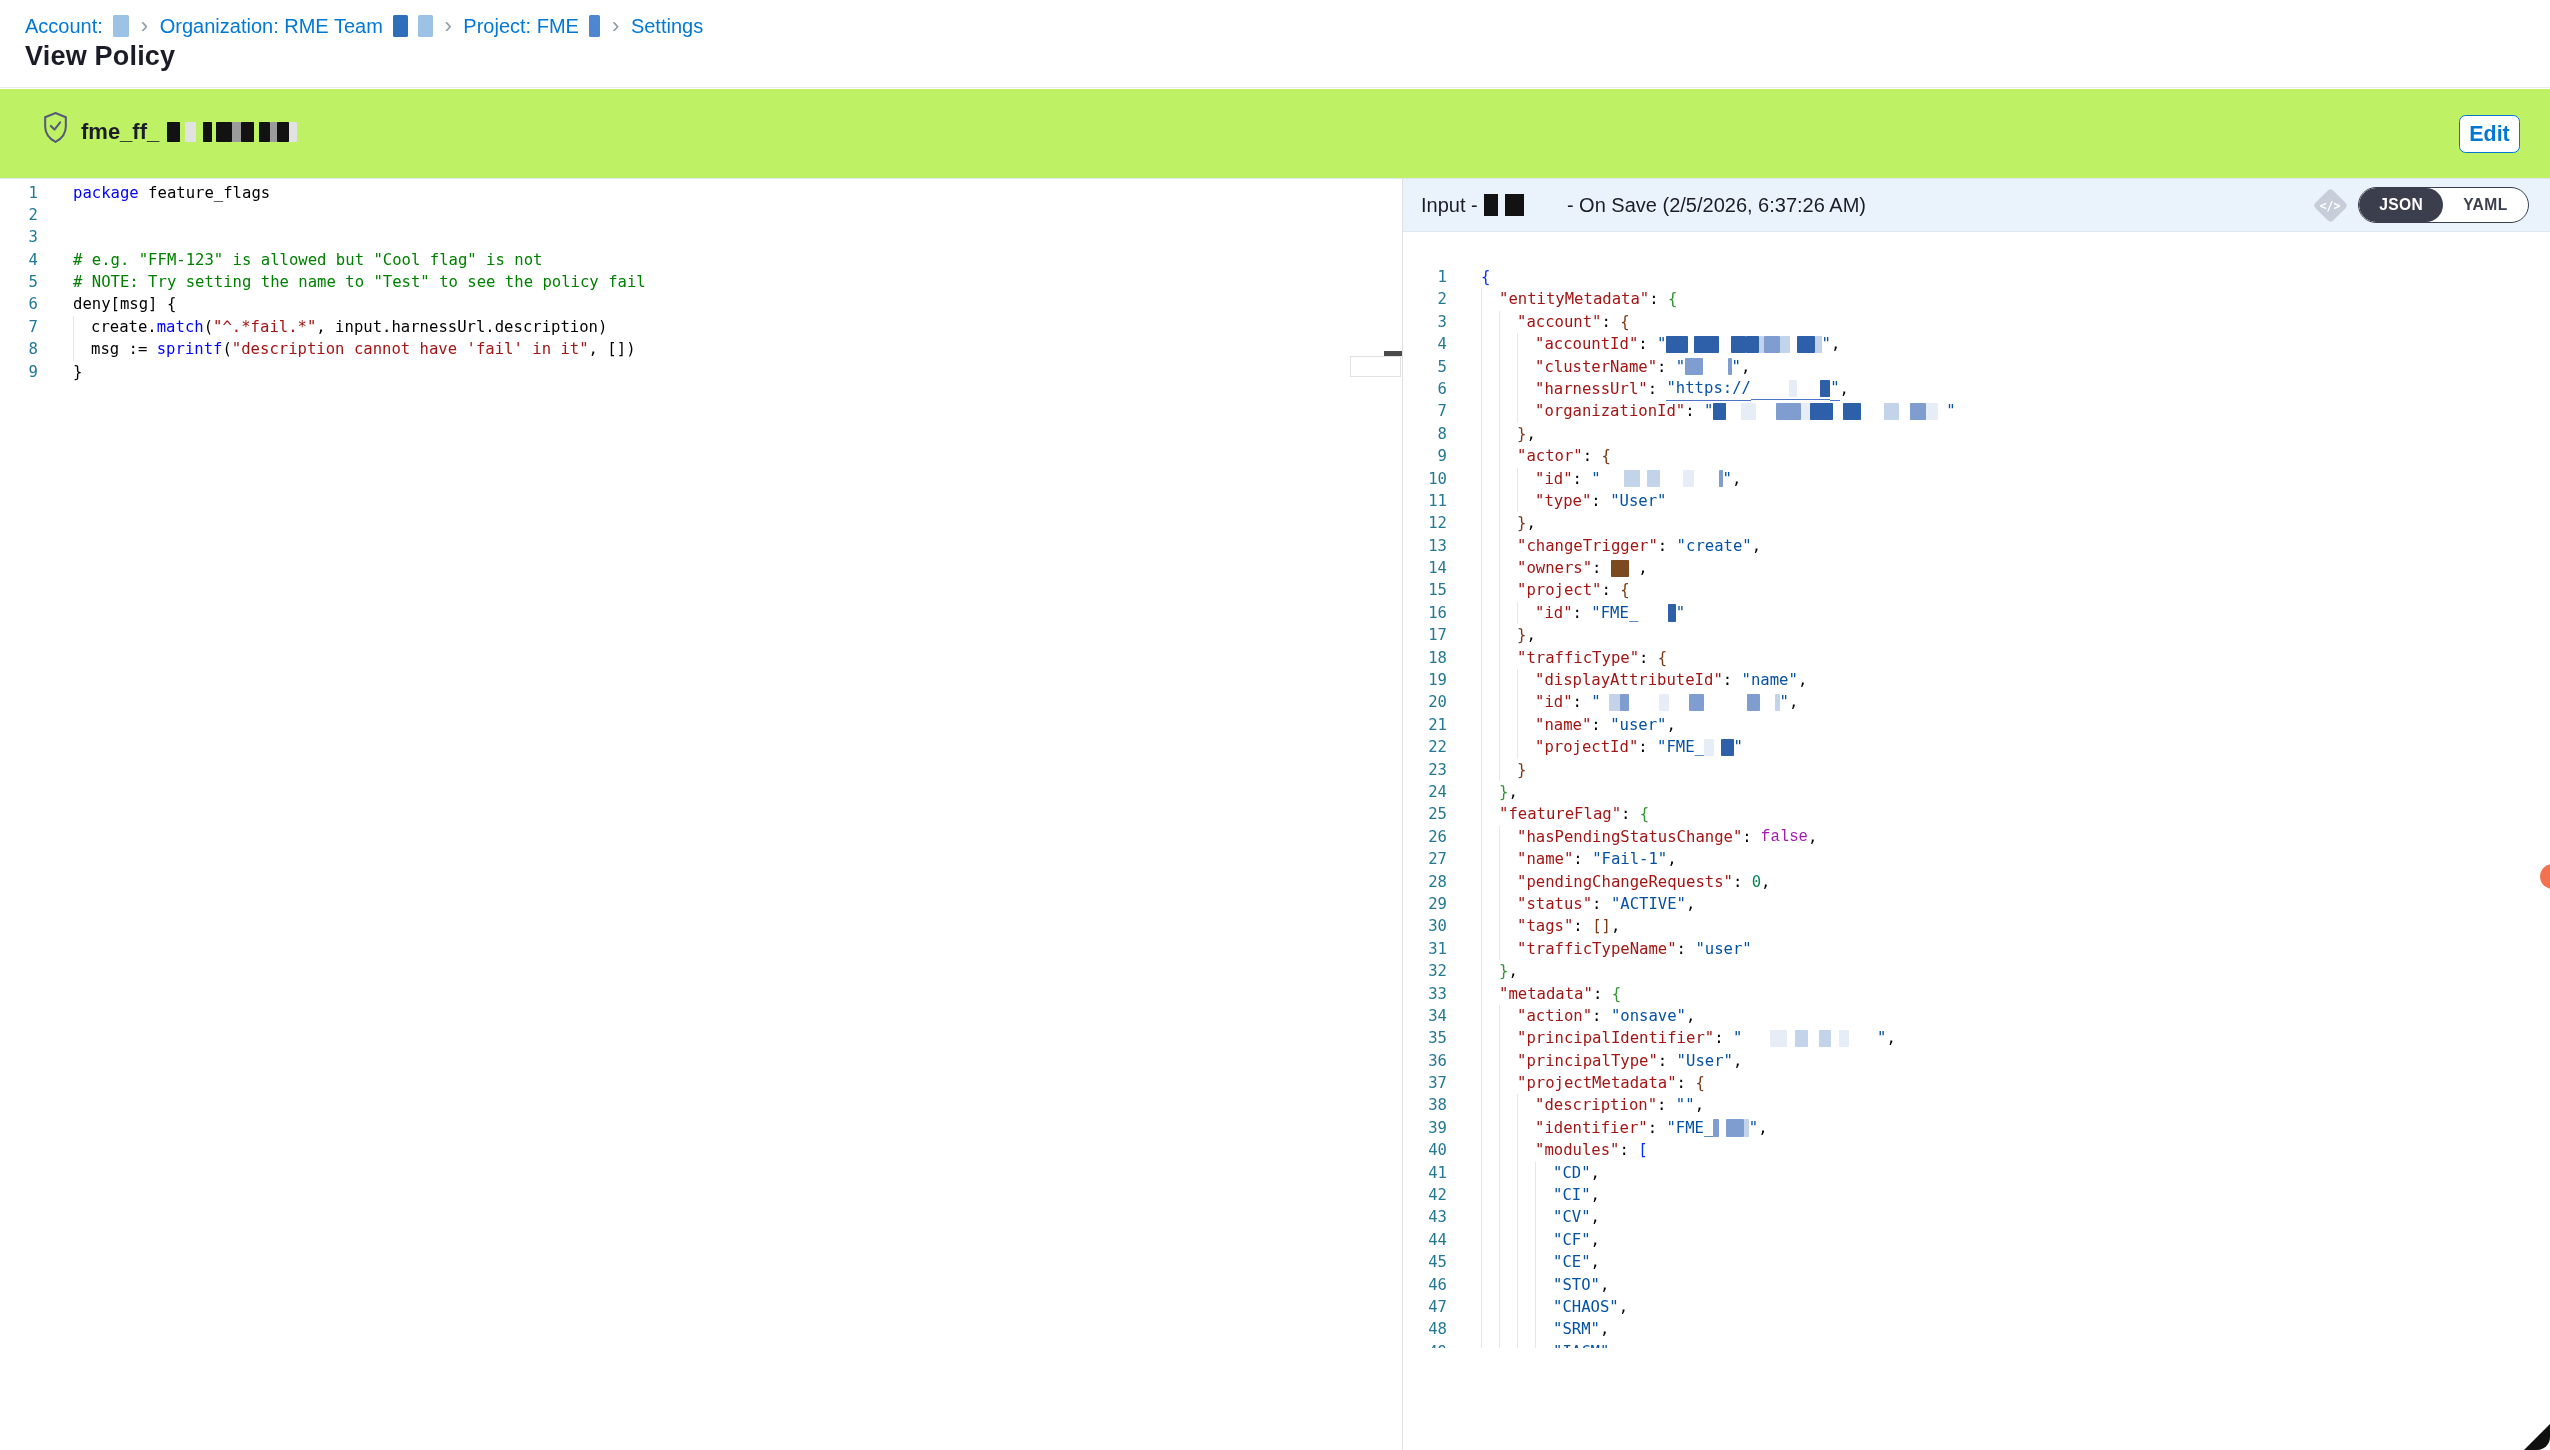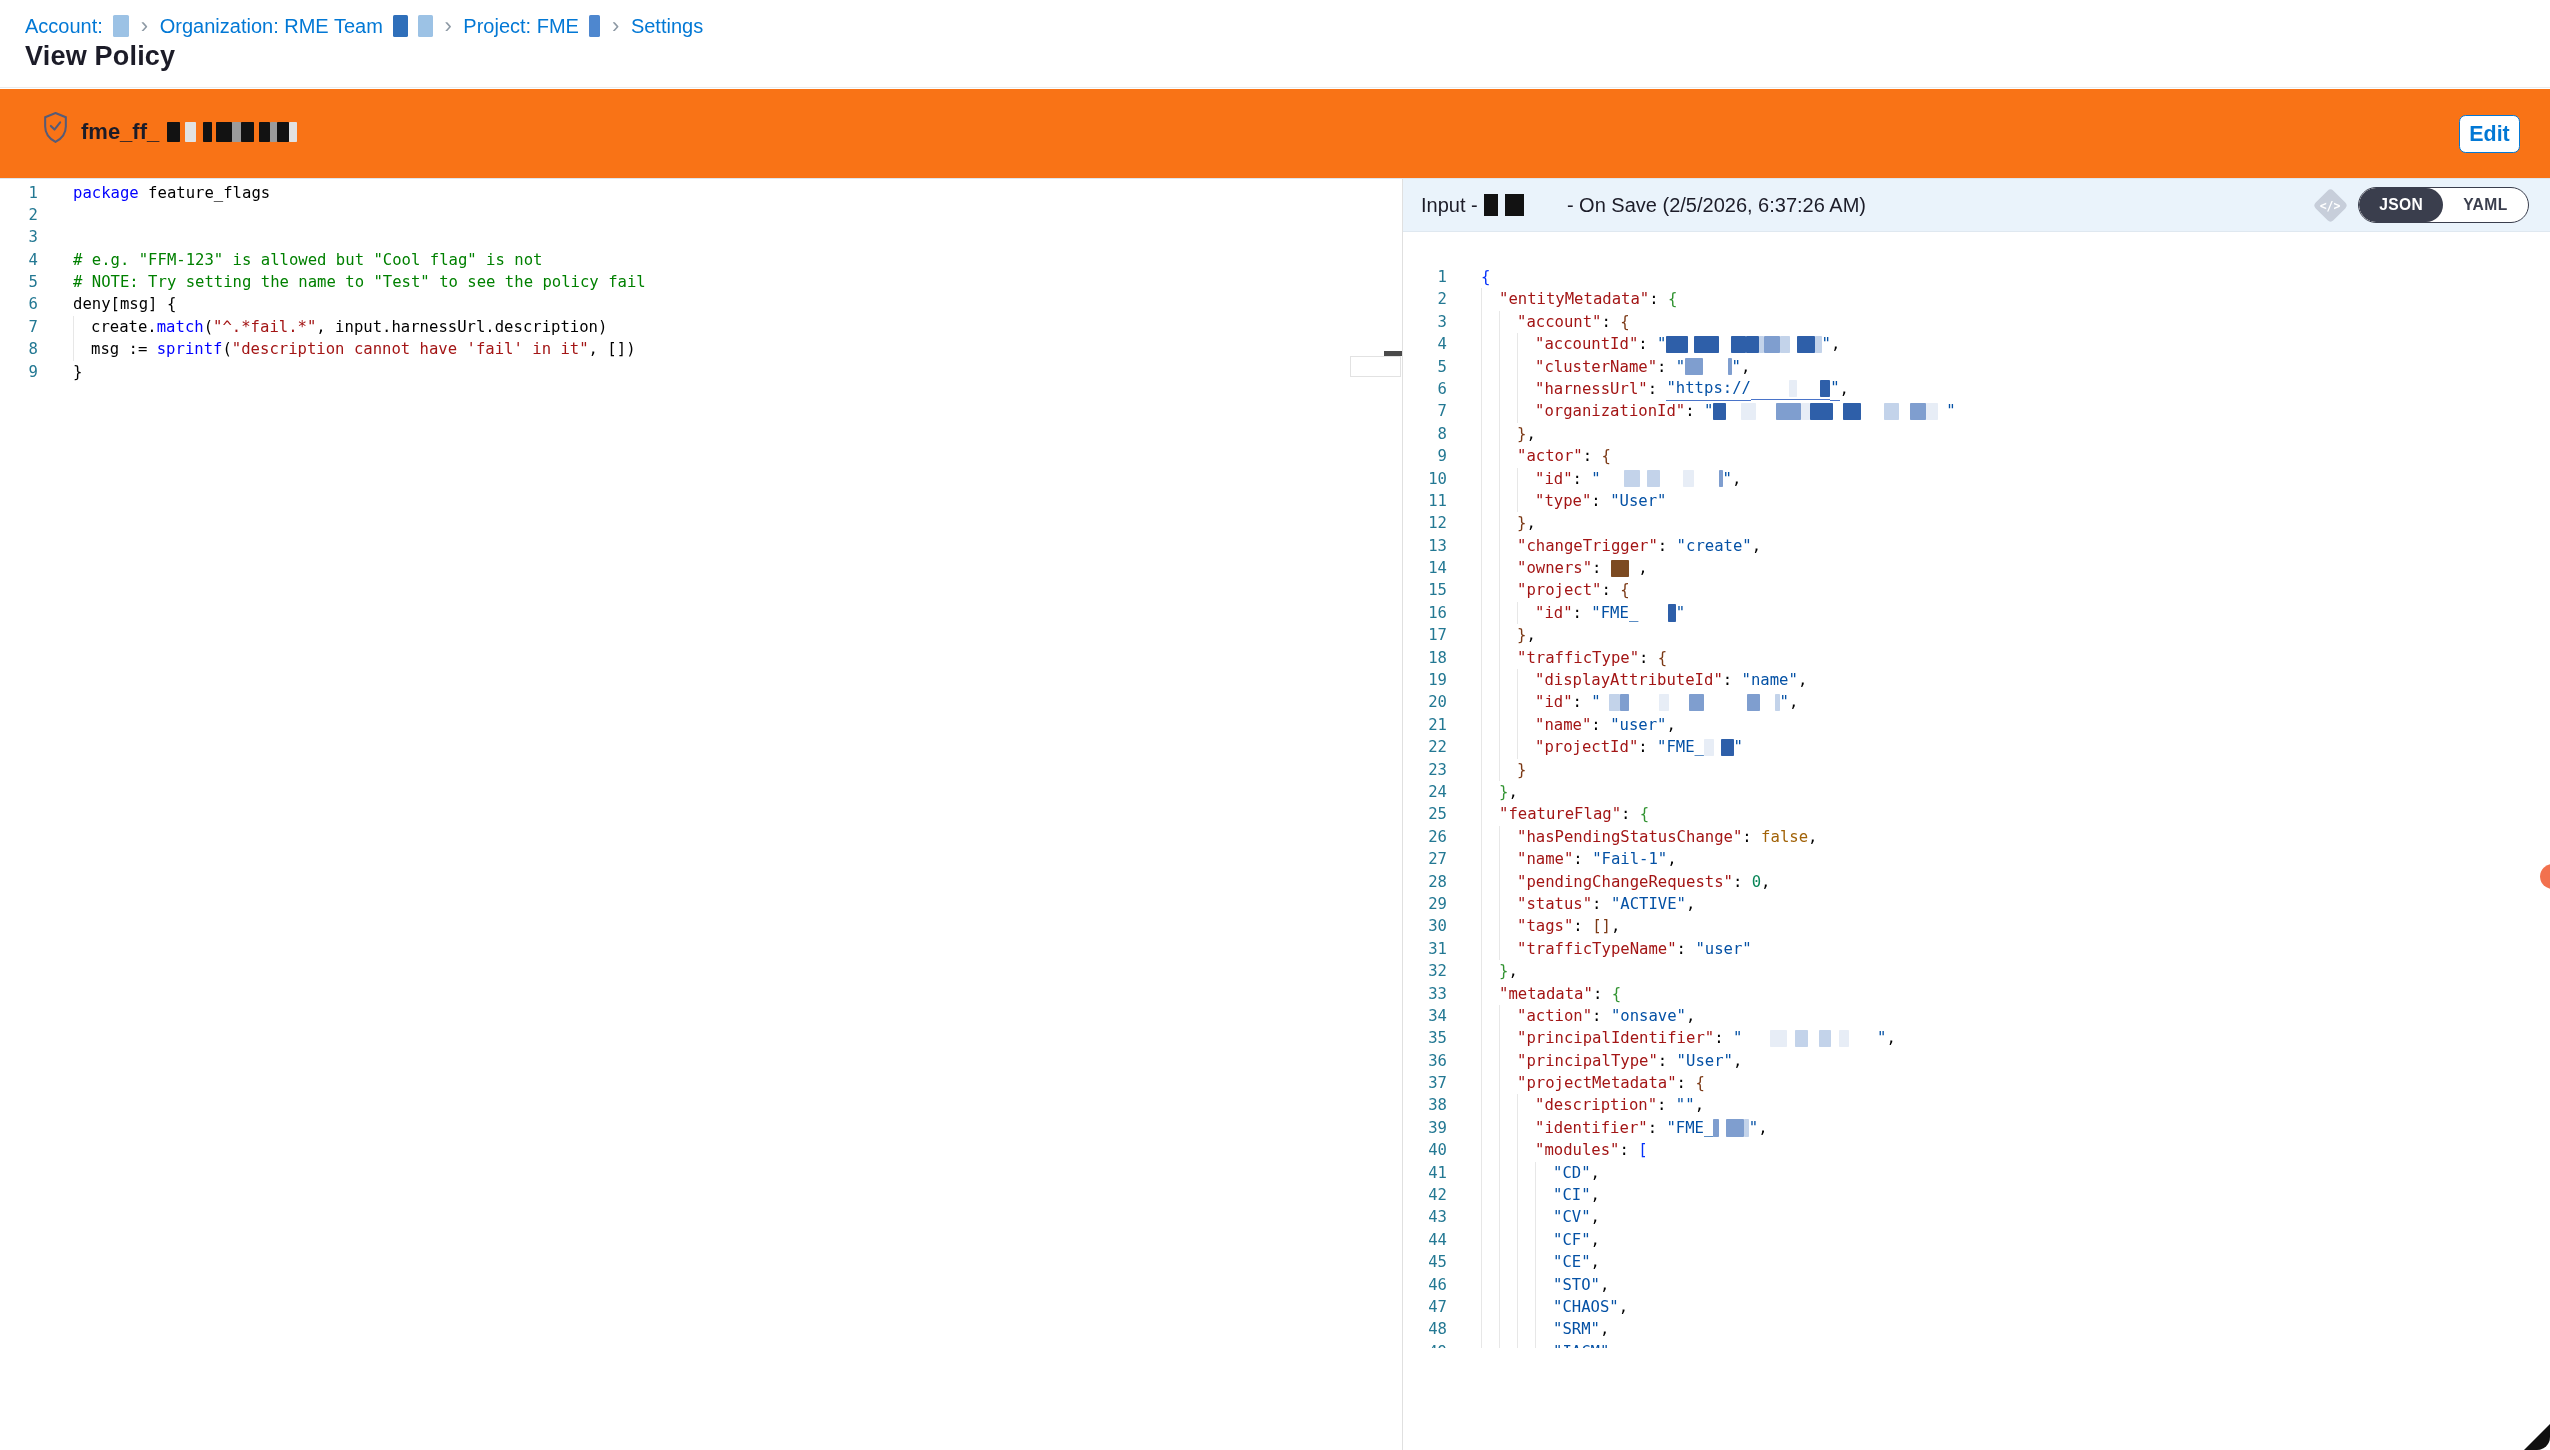--- a/index.html
+++ b/index.html
@@ -16,35 +16,35 @@
   .bc-b.light { background:#9CC2E5; width:16.4px; }
   .bc-b.dark  { background:#2F6FBA; width:15px; }
   .bc-b.light2{ background:#9CC2E5; width:15px; }
   .bc-b.med   { background:#4E87CF; width:11.5px; }
   .page-title { position:absolute; left:25px; top:41px; font-size:27px; font-weight:700; color:#1C1C28; letter-spacing:0.2px; }
   .tabs { position:absolute; right:39px; top:23px; display:flex; align-items:center; gap:38px; font-size:22px; }
   .tab { color:var(--accent,#0278D5); cursor:pointer; }
   .tab.selected { background:var(--pill,#0D2B4B); color:#fff; font-weight:600; padding:6.6px 23px; border-radius:21.4px; }
 
   
-  .toolbar { position:absolute; left:0; top:89px; width:2550px; height:90px; background:#f97316; border-bottom:0.8px solid #DEE6ED; }
+  .toolbar { position:absolute; left:0; top:89px; width:2550px; height:90px; background:#bef264; border-bottom:0.8px solid #DEE6ED; }
   .shield { position:absolute; left:43px; top:23px; }
   .policy-name { position:absolute; left:81px; top:30px; font-size:22px; font-weight:700; color:#1C1C28; display:flex; align-items:center; }
   .edit-btn { position:absolute; right:30px; top:26px; width:61px; height:38px; border:1.6px solid var(--accent,#0278D5); border-radius:6.6px; background:#fff; color:var(--accent,#0278D5); font-size:21.4px; font-weight:600; display:flex; align-items:center; justify-content:center; cursor:pointer; font-family:"Liberation Sans",sans-serif; }
 
   
   .editor-left { position:absolute; left:0; top:179px; width:1403px; height:1271px; background:#fff; border-right:0.8px solid #E0E0E0; padding-top:2.5px; overflow:hidden; }
   .ed-row { display:flex; height:22.4px; line-height:22.4px; white-space:pre; font-family:"DejaVu Sans Mono", monospace; font-size:15.6px; }
   .gut { flex:none; text-align:right; color:#237893; font-size:15.6px; }
   .editor-left .gut { width:38px; }
   .ed-code { padding-left:35px; display:flex; align-items:center; }
   .ind { display:inline-block; align-self:stretch; flex:none;
          background:repeating-linear-gradient(to right,#E7E7E7 0 1.2px, transparent 1.2px 18px); }
   .tk-kw  { color:#0000FF; } .tk-str { color:#A31515; } .tk-com { color:#008000; } .tk-pl { color:#000; }
-  .tk-key { color:#A31515; } .tk-val { color:#0451A5; } .tk-bool{ color:#a16207; } .tk-num { color:#098658; }
+  .tk-key { color:#A31515; } .tk-val { color:#0451A5; } .tk-bool{ color:#a21caf;font-family:Liberation Mono, monospace; } .tk-num { color:#098658; }
   .tk-b1 { color:#0431FA; } .tk-b2 { color:#319331; } .tk-b3 { color:#7B3814; }
   .tk-lnk { color:#0451A5; border-bottom:1.6px solid #4A74C9; }
   .rxw { display:inline-flex; align-items:center; height:22.4px; }
   .rxw.u { border-bottom:1.6px solid #4A74C9; }
   .rb { display:inline-block; height:17.3px; border-radius:0.8px; }
   .mini-slider { position:absolute; left:1350px; top:356px; width:51px; height:21.4px; border:0.8px solid #E2E2E2; background:#fff; }
   .ruler-dash { position:absolute; left:1384px; top:351px; width:18px; height:5px; background:#4A4A4A; }
 
   
   .panel-right { position:absolute; left:1403px; top:179px; width:1147px; height:1271px; background:#fff; }

